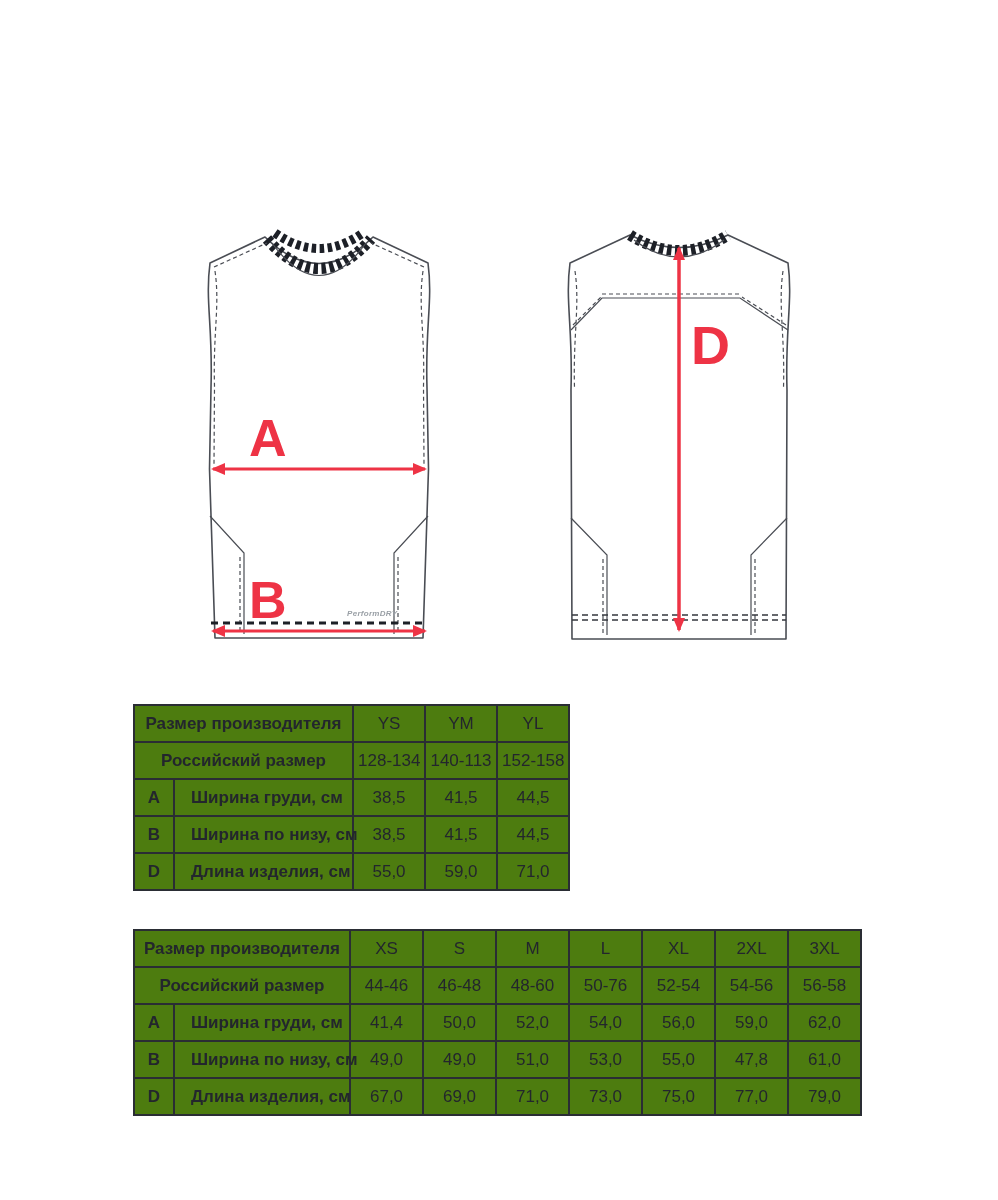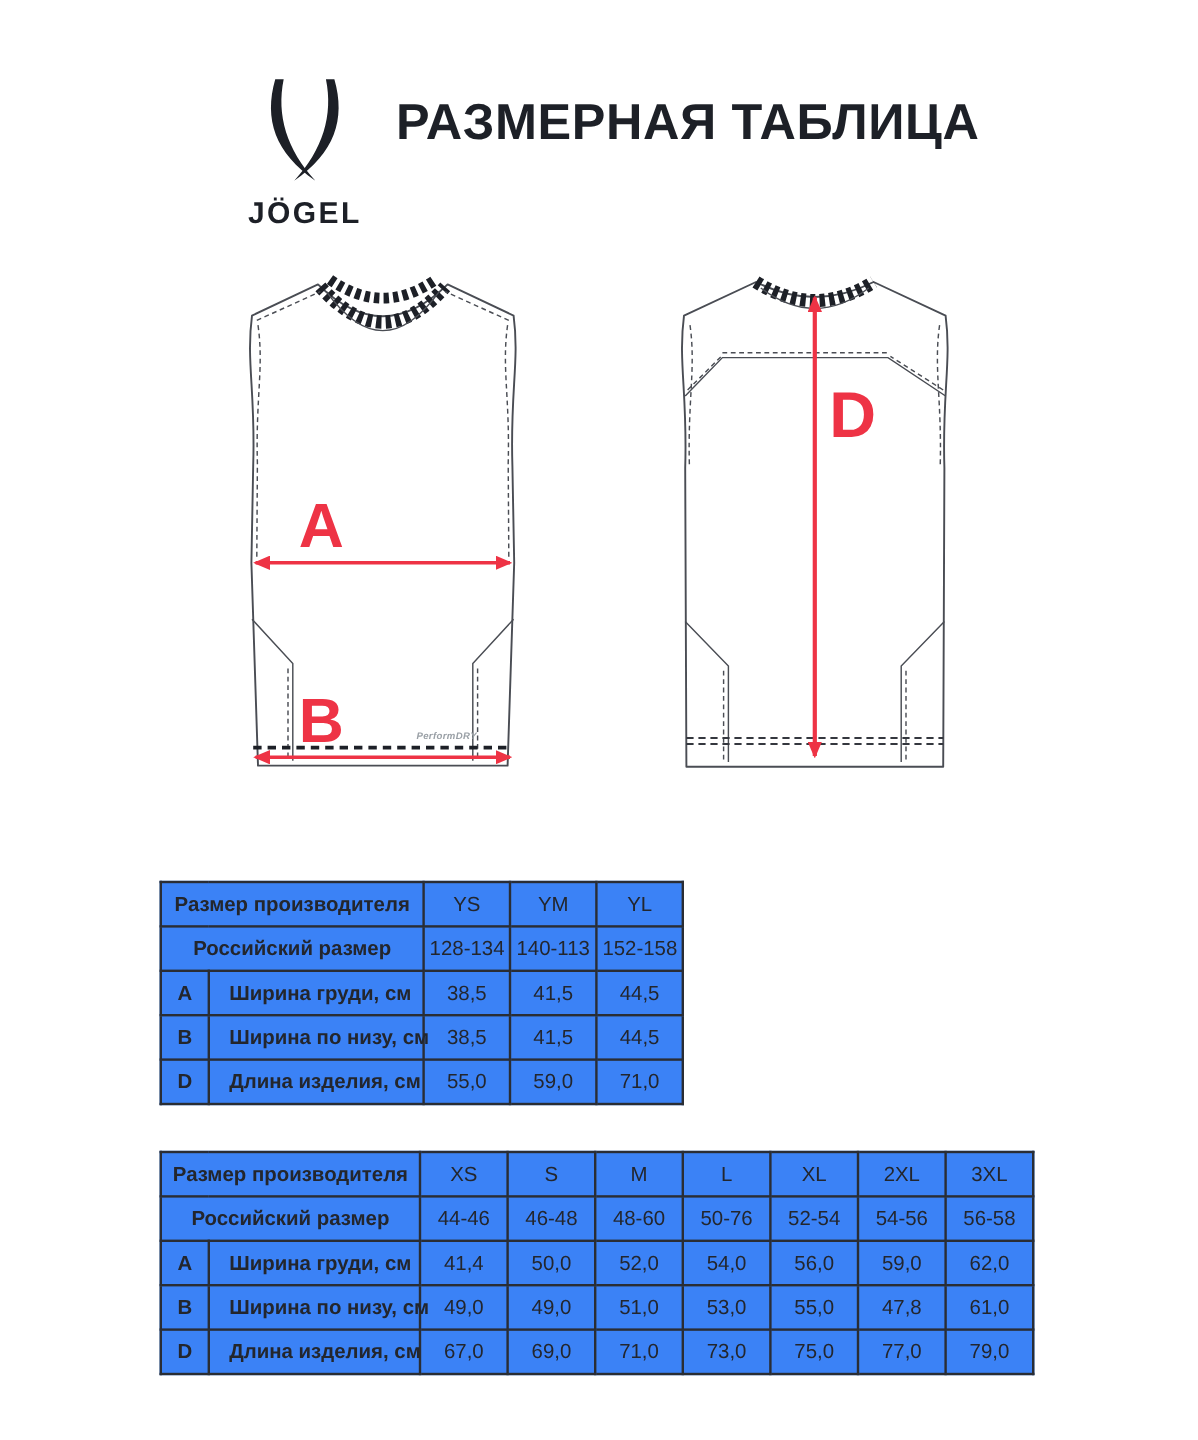--- a/index.html
+++ b/index.html
@@ -36,46 +36,38 @@
   .hemdash2 { fill:none; stroke:#34373e; stroke-width:1.6; stroke-dasharray:6 4; }
   .measure  { stroke:var(--accent); fill:none; }
   .arrowhead{ fill:var(--accent); }
   .mletter  { fill:var(--accent); font-family:"Liberation Sans", sans-serif; font-weight:bold; }
   .fabric   { fill:#9aa0a6; font-family:"Liberation Sans", sans-serif;
               font-size:8px; font-weight:bold; font-style:italic; letter-spacing:0.3px; }
 
   
   .size-table {
     position:absolute; left:133px; border-collapse:collapse; table-layout:fixed;
-    font-size:17px; color:var(--ink); background:#3b82f6;margin-top:30px;
+    font-size:17px; color:var(--ink); background:#4d7c0f;
   }
   .size-table.t1 { top:704px; width:435px; }
   .size-table.t2 { top:929px; width:729px; }
   .size-table th, .size-table td {
     border:2px solid #2a2d34; height:37px; padding:0 4px;
     text-align:center; vertical-align:middle; font-weight:normal; white-space:nowrap;
   }
   .size-table th.span-label { font-weight:bold; }
   .size-table th.letter     { font-weight:bold; }
   .size-table td.mlabel     { text-align:left; padding-left:16px;font-weight:bold; }
 </style>
 </head>
 <body>
 
 <div class="page">
 
   <header class="header">
-    <div class="logo">
-      <svg width="88" height="98" viewBox="0 0 100 110" aria-hidden="true">
-        <path fill="#1d2027" d="M 22 4 C 11 42 22 74 60 100 C 33 71 23 38 30 4 Z"></path>
-        <path fill="#1d2027" d="M 78 4 C 89 42 78 74 40 100 C 67 71 77 38 70 4 Z"></path>
-      </svg>
-      <div class="wordmark">JÖGEL</div>
-    </div>
-    <h1 class="page-title">РАЗМЕРНАЯ ТАБЛИЦА</h1>
   </header>
 
   <section class="diagrams">
 
     <svg class="garment" width="244" height="418" viewBox="0 0 244 418">
       <defs>
         <marker id="arrF" viewBox="0 0 14 12" markerUnits="userSpaceOnUse" markerWidth="14" markerHeight="12" refX="12" refY="6" orient="auto-start-reverse">
           <path class="arrowhead" d="M0 0 L14 6 L0 12 Z"></path>
         </marker>
       </defs>

